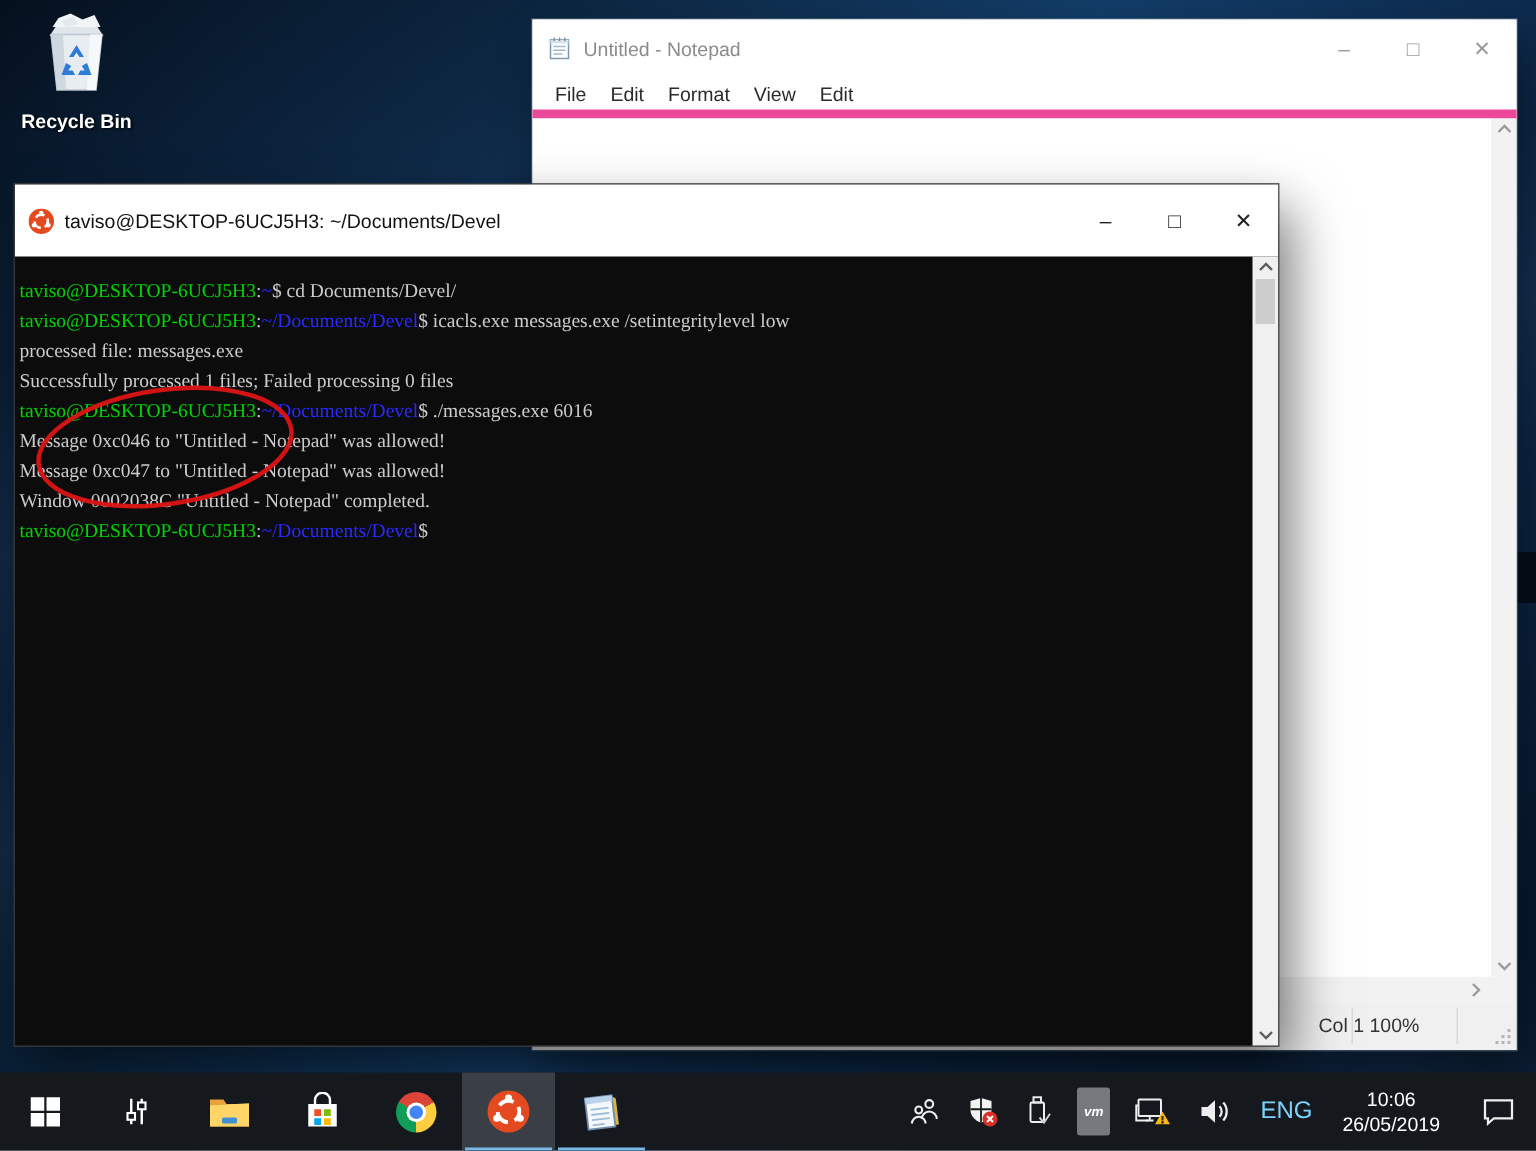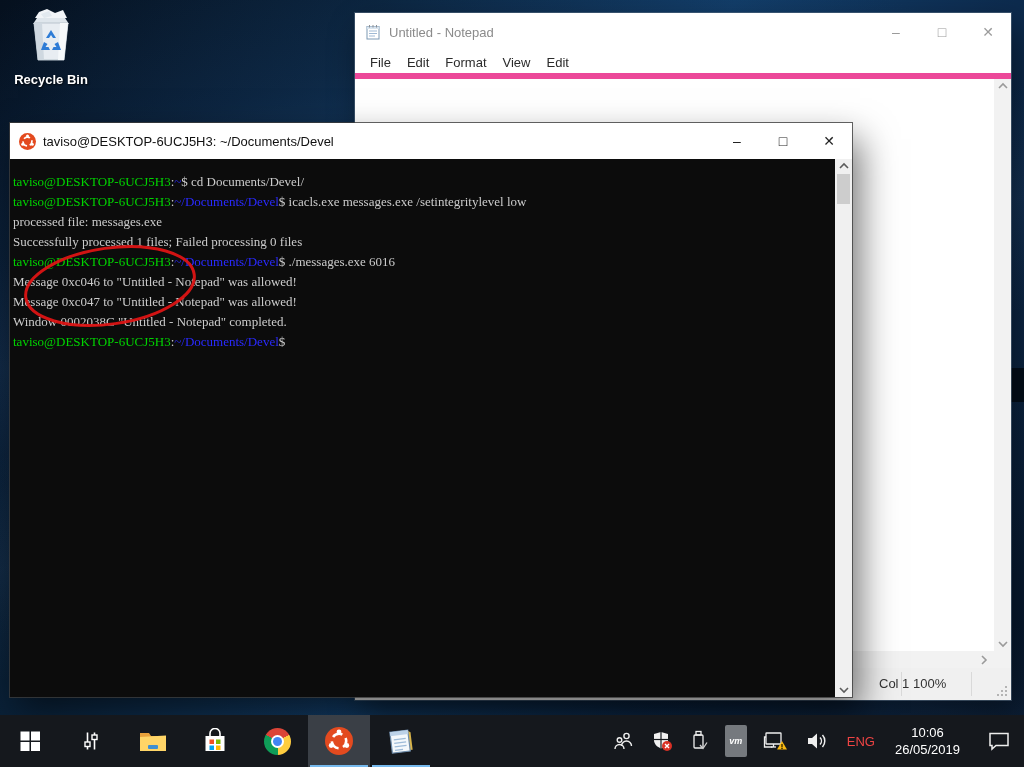--- a/index.html
+++ b/index.html
@@ -52,21 +52,21 @@
   .np-status-div { position:absolute; top:4px; width:1px; height:24px; background:#d9d9d9; }
   .np-grip { position:absolute; right:3px; bottom:3px; width:12px; height:12px; }
   .chev { stroke:#9a9a9a; stroke-width:1.6; fill:none; }
 
   
   .terminal {
     position:absolute; left:10px; top:123px; width:842px; height:574px;
     background:#0c0c0c; box-shadow:0 0 0 1px rgba(60,60,60,.8), 8px 16px 34px rgba(0,0,0,.55);
     display:flex; flex-direction:column;
   }
-  .term-titlebar { height:36px; background:#fff; display:flex; align-items:center; padding-left:9px; flex:0 0 auto; }
+  .term-titlebar { height:48px; background:#fff; display:flex; align-items:center; padding-left:9px; flex:0 0 auto; }
   .term-title { margin-left:7px; font-size:13px; color:#111; flex:1; }
   .term-titlebar .win-btn { color:#222; font-size:14px; }
   .term-body { flex:1; display:flex; position:relative; min-height:0; }
   .term-output {
     flex:1; padding:13px 0 0 3px; overflow:hidden;
     font-family:Liberation Serif, serif; font-size:13px; line-height:20px;
     white-space:pre; color:var(--t-fg,#ccc);
   }
   .c-green { color:var(--t-green,#00d400); }
   .c-blue  { color:var(--t-blue,#2a2aff); }
@@ -81,21 +81,21 @@
   .taskbar {
     position:absolute; left:0; bottom:0; width:1024px; height:52px;
     background:#15181d; display:flex; align-items:stretch; z-index:50;
   }
   .tb-cell { width:62px; display:flex; align-items:center; justify-content:center; position:relative; }
   .tb-cell.start { width:60px; }
   .tb-cell.active-focus { background:#3a3f46; }
   .tb-underline { position:absolute; left:2px; right:2px; bottom:0; height:2px; background:var(--accent,#76b9ed); }
   .tray { margin-left:auto; display:flex; align-items:center; }
   .tray-item { display:flex; align-items:center; justify-content:center; padding:0 8px; height:100%; }
-  .tray-lang { color:#ef4444; font-size:13px; padding:0 10px; }
+  .tray-lang { color:#7dd3fc; font-size:16px; padding:0 10px; }
   .tray-clock { color:#fff; font-size:13px; text-align:center; line-height:17px; padding:0 10px; }
   .tray-action { padding:0 14px 0 18px; }
 
   .chrome-icon { width:27px; height:27px; border-radius:50%;
     background:conic-gradient(#db4437 0 60deg, #ffcd40 60deg 180deg, #0f9d58 180deg 300deg, #db4437 300deg 360deg);
     position:relative; }
   .chrome-icon::before { content:""; position:absolute; left:7px; top:7px; width:13px; height:13px; border-radius:50%; background:#fff; }
   .chrome-icon::after { content:""; position:absolute; left:9px; top:9px; width:9px; height:9px; border-radius:50%; background:#4285f4; }
 
   .vm-badge { width:22px; height:32px; background:#75797e; border-radius:2px; color:#fff;

